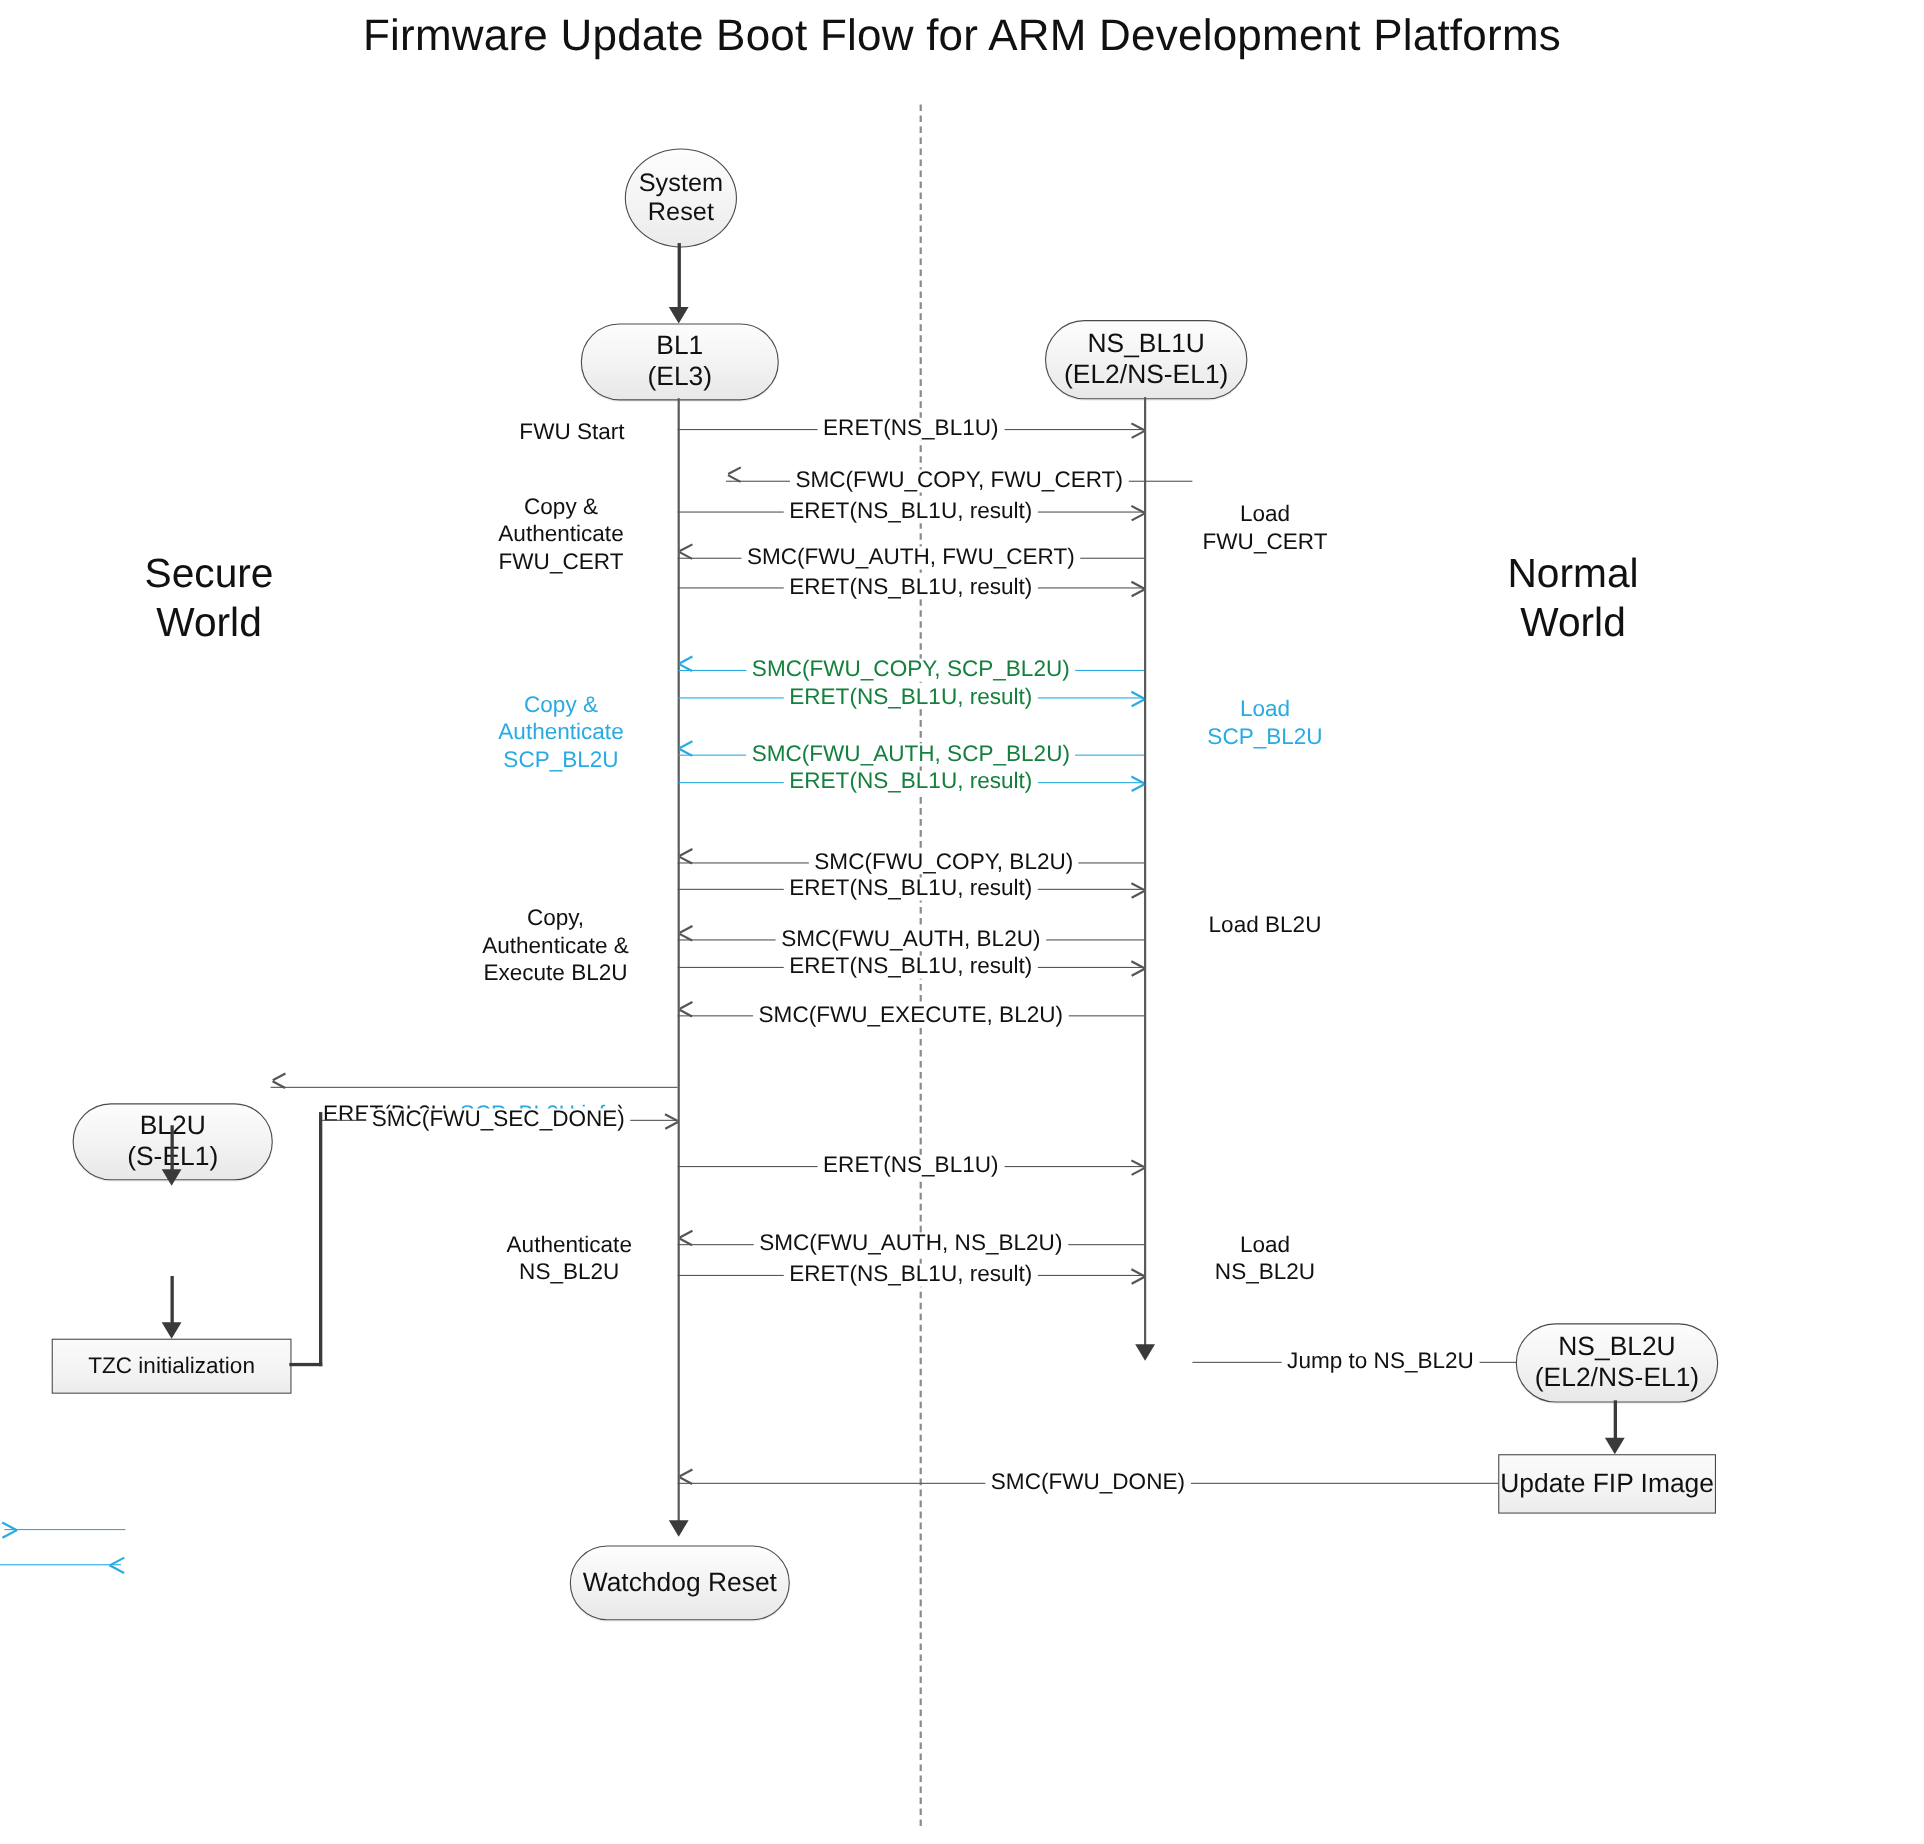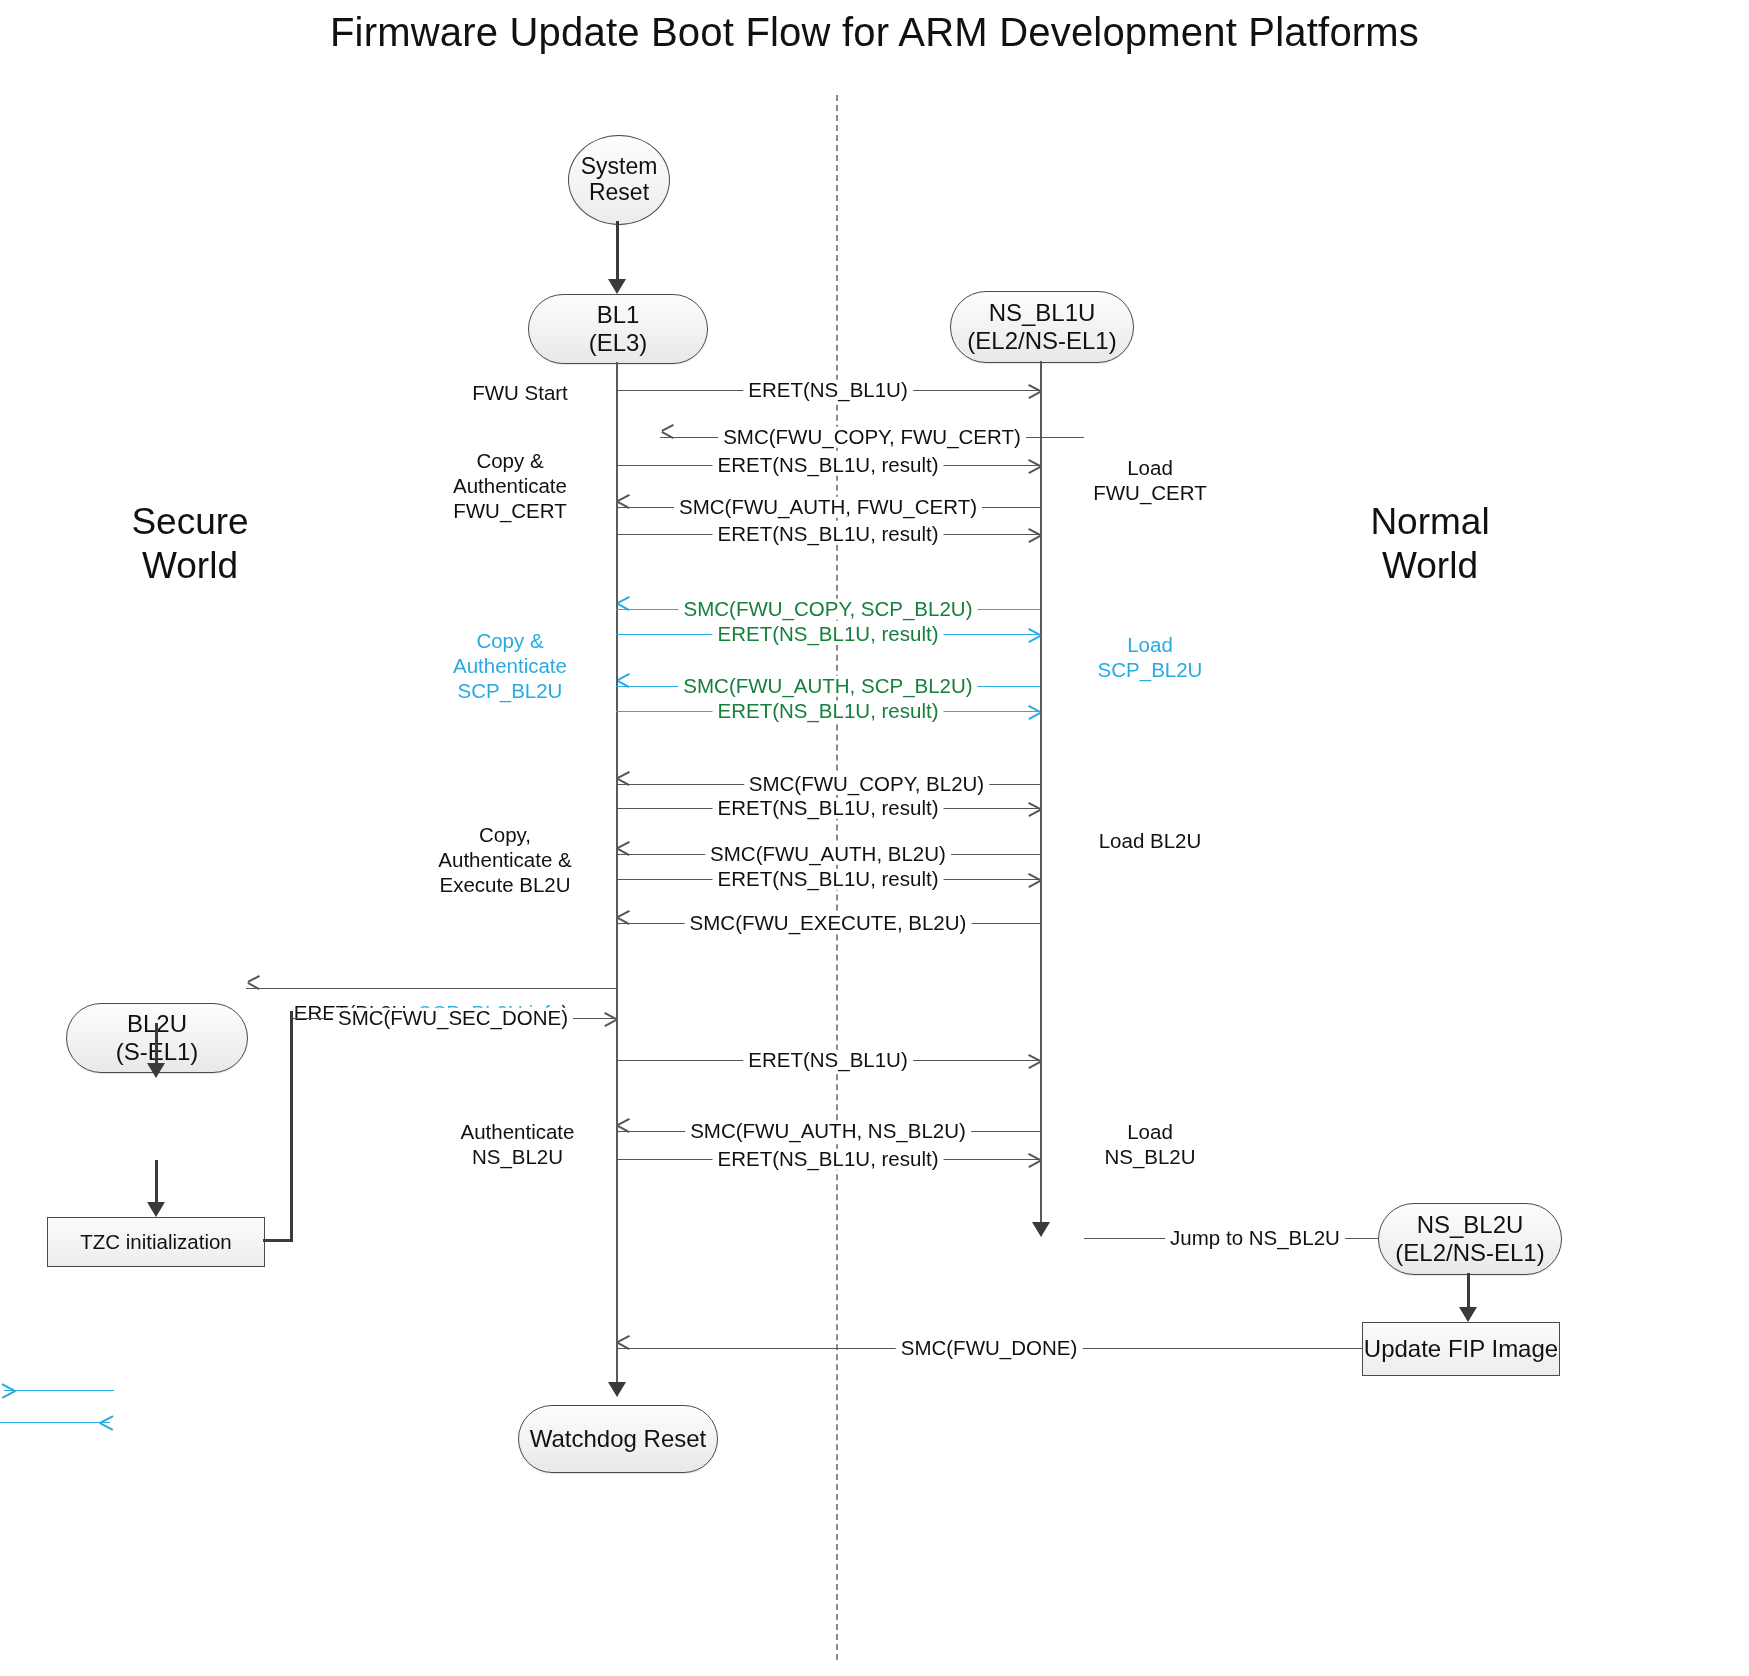--- a/index.html
+++ b/index.html
@@ -165,21 +165,21 @@
     <div class="arrowhead ah-l" style="left:0;"></div>
     <div class="lbl" style="left:50%;transform:translate(-50%,-50%);">SMC(FWU_AUTH, SCP_BL2U)</div>
   </div>
 
   <div class="abs msg cy" style="left:616px;top:701px;width:424px;">
     <div class="line" style="left:0;width:424px;"></div>
     <div class="arrowhead ah-r" style="left:424px;"></div>
     <div class="lbl" style="left:50%;transform:translate(-50%,-50%);">ERET(NS_BL1U, result)</div>
   </div>
 
-  <div class="abs msg" style="left:616px;top:774px;width:484px;padding-left:17px;">
+  <div class="abs msg" style="left:616px;top:774px;width:484px;">
     <div class="line" style="left:0;width:424px;"></div>
     <div class="arrowhead ah-l" style="left:0;"></div>
     <div class="lbl" style="left:50%;transform:translate(-50%,-50%);">SMC(FWU_COPY, BL2U)</div>
   </div>
 
   <div class="abs msg" style="left:616px;top:798px;width:424px;">
     <div class="line" style="left:0;width:424px;"></div>
     <div class="arrowhead ah-r" style="left:424px;"></div>
     <div class="lbl" style="left:50%;transform:translate(-50%,-50%);">ERET(NS_BL1U, result)</div>
   </div>

